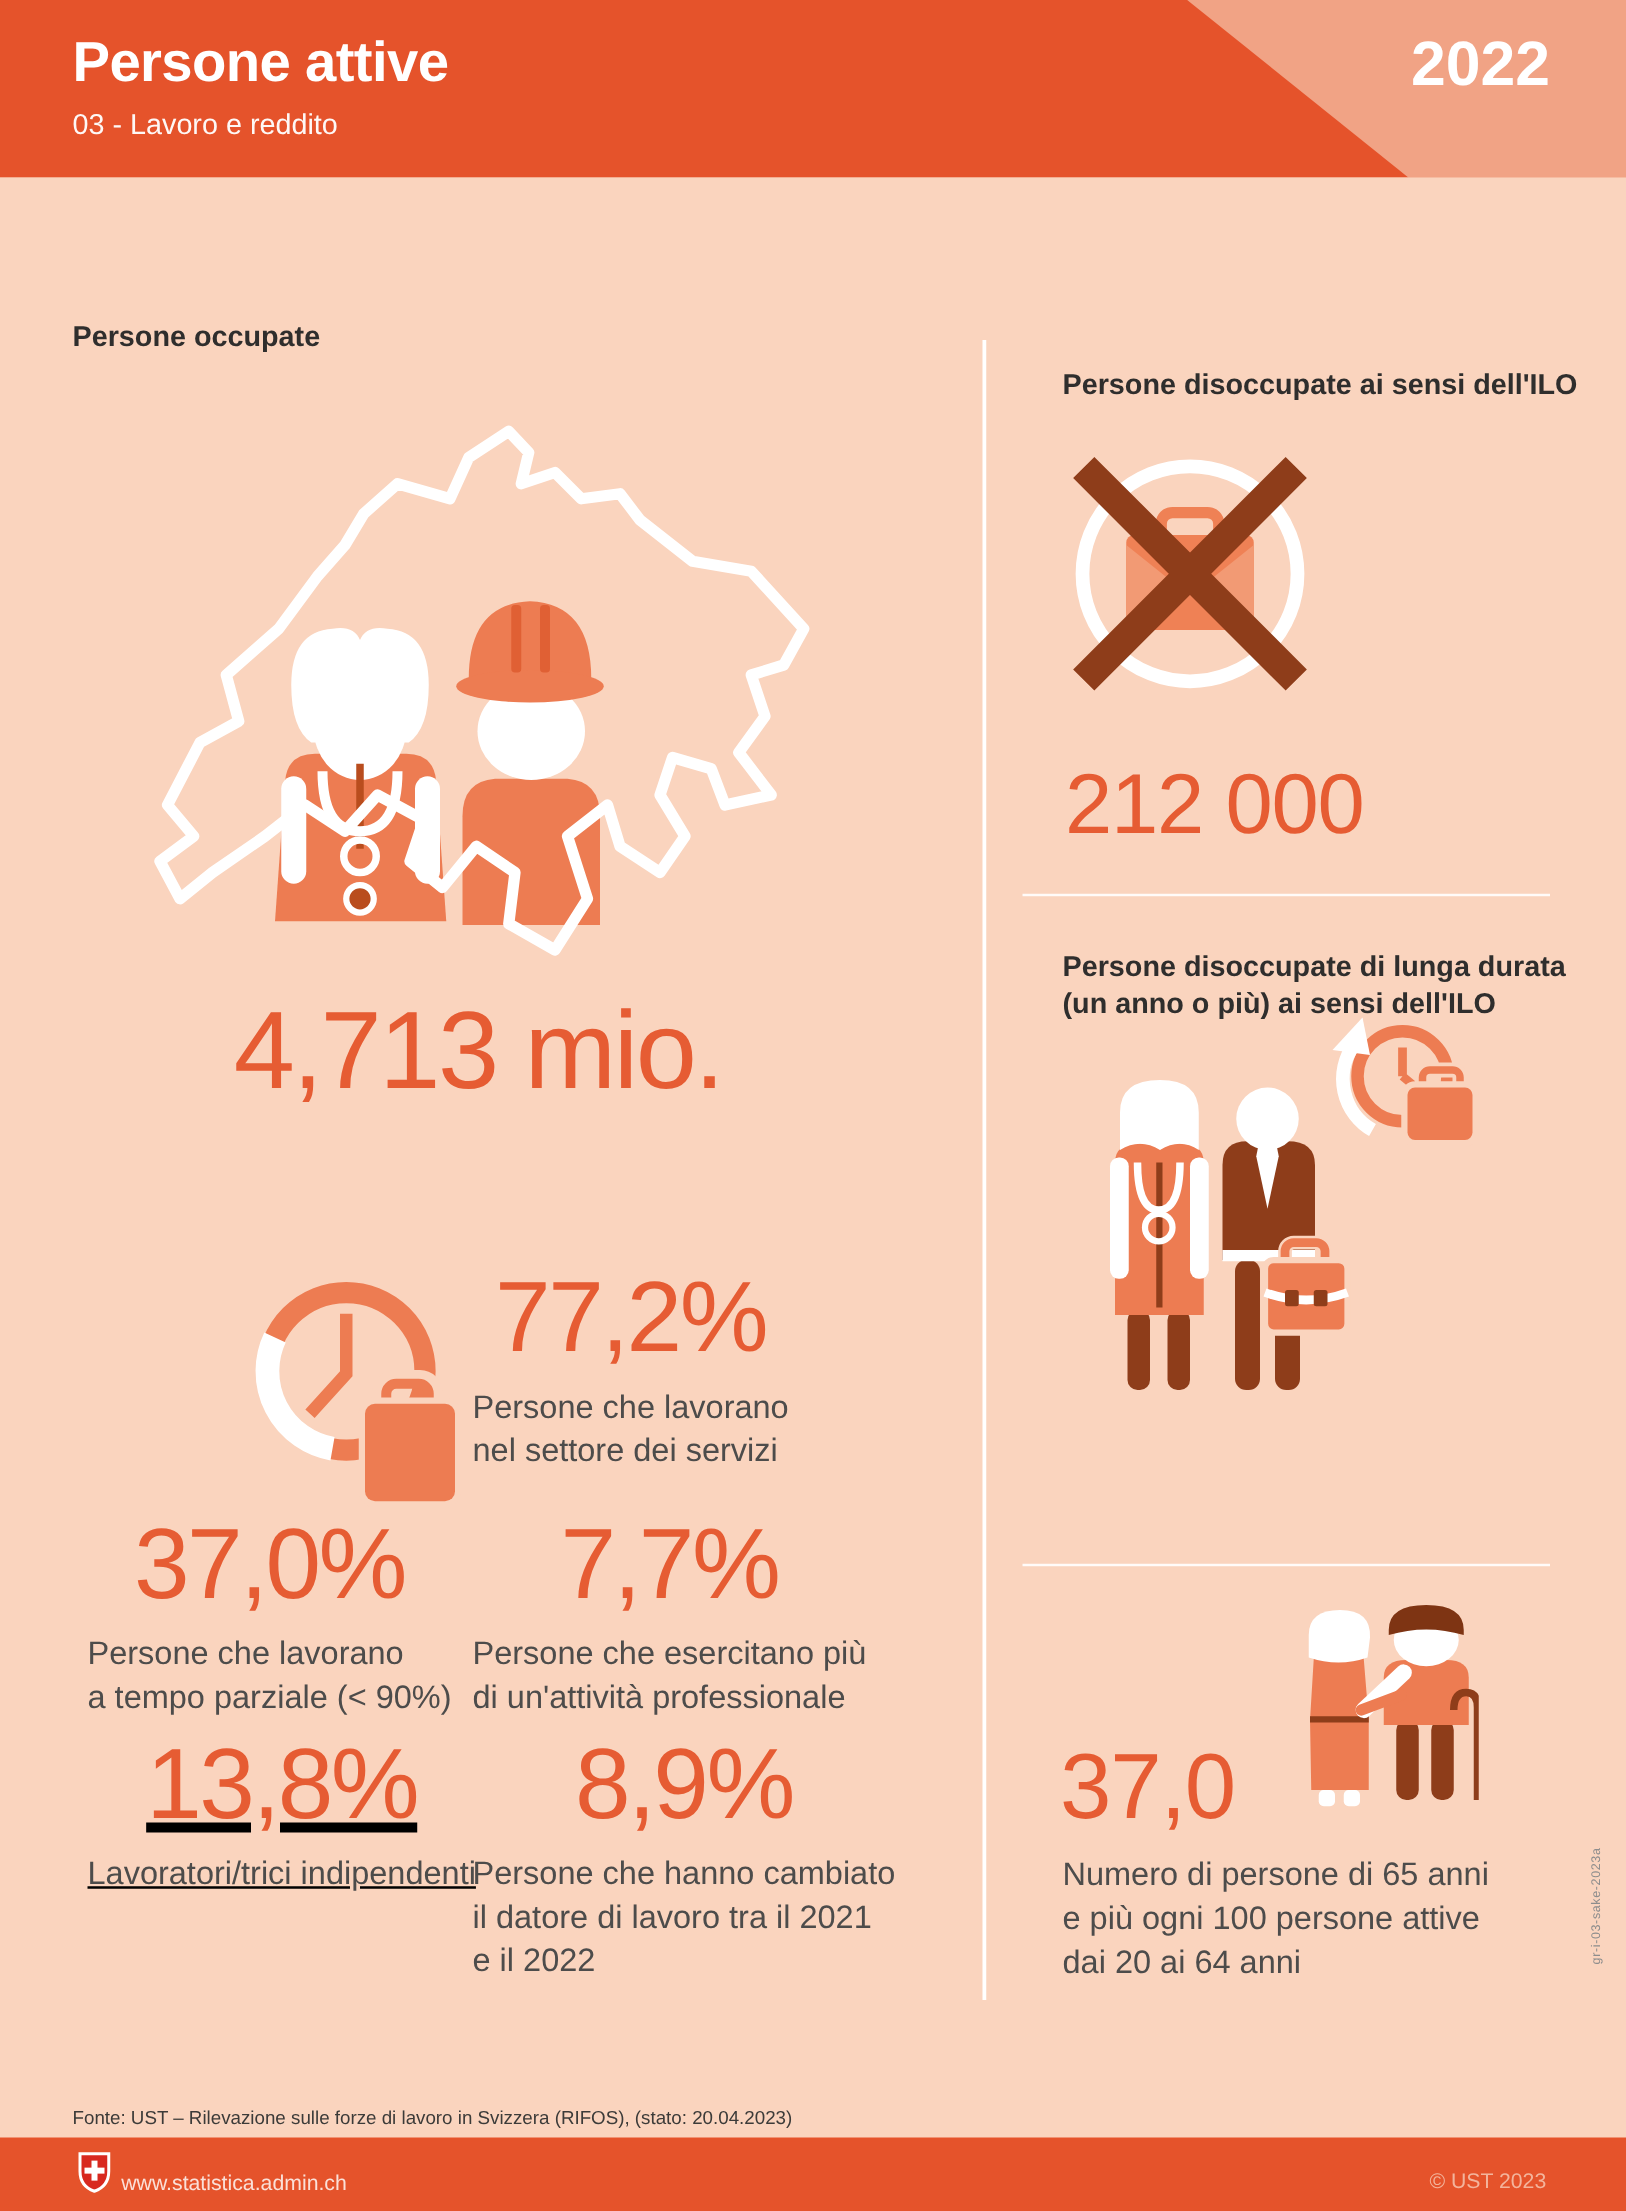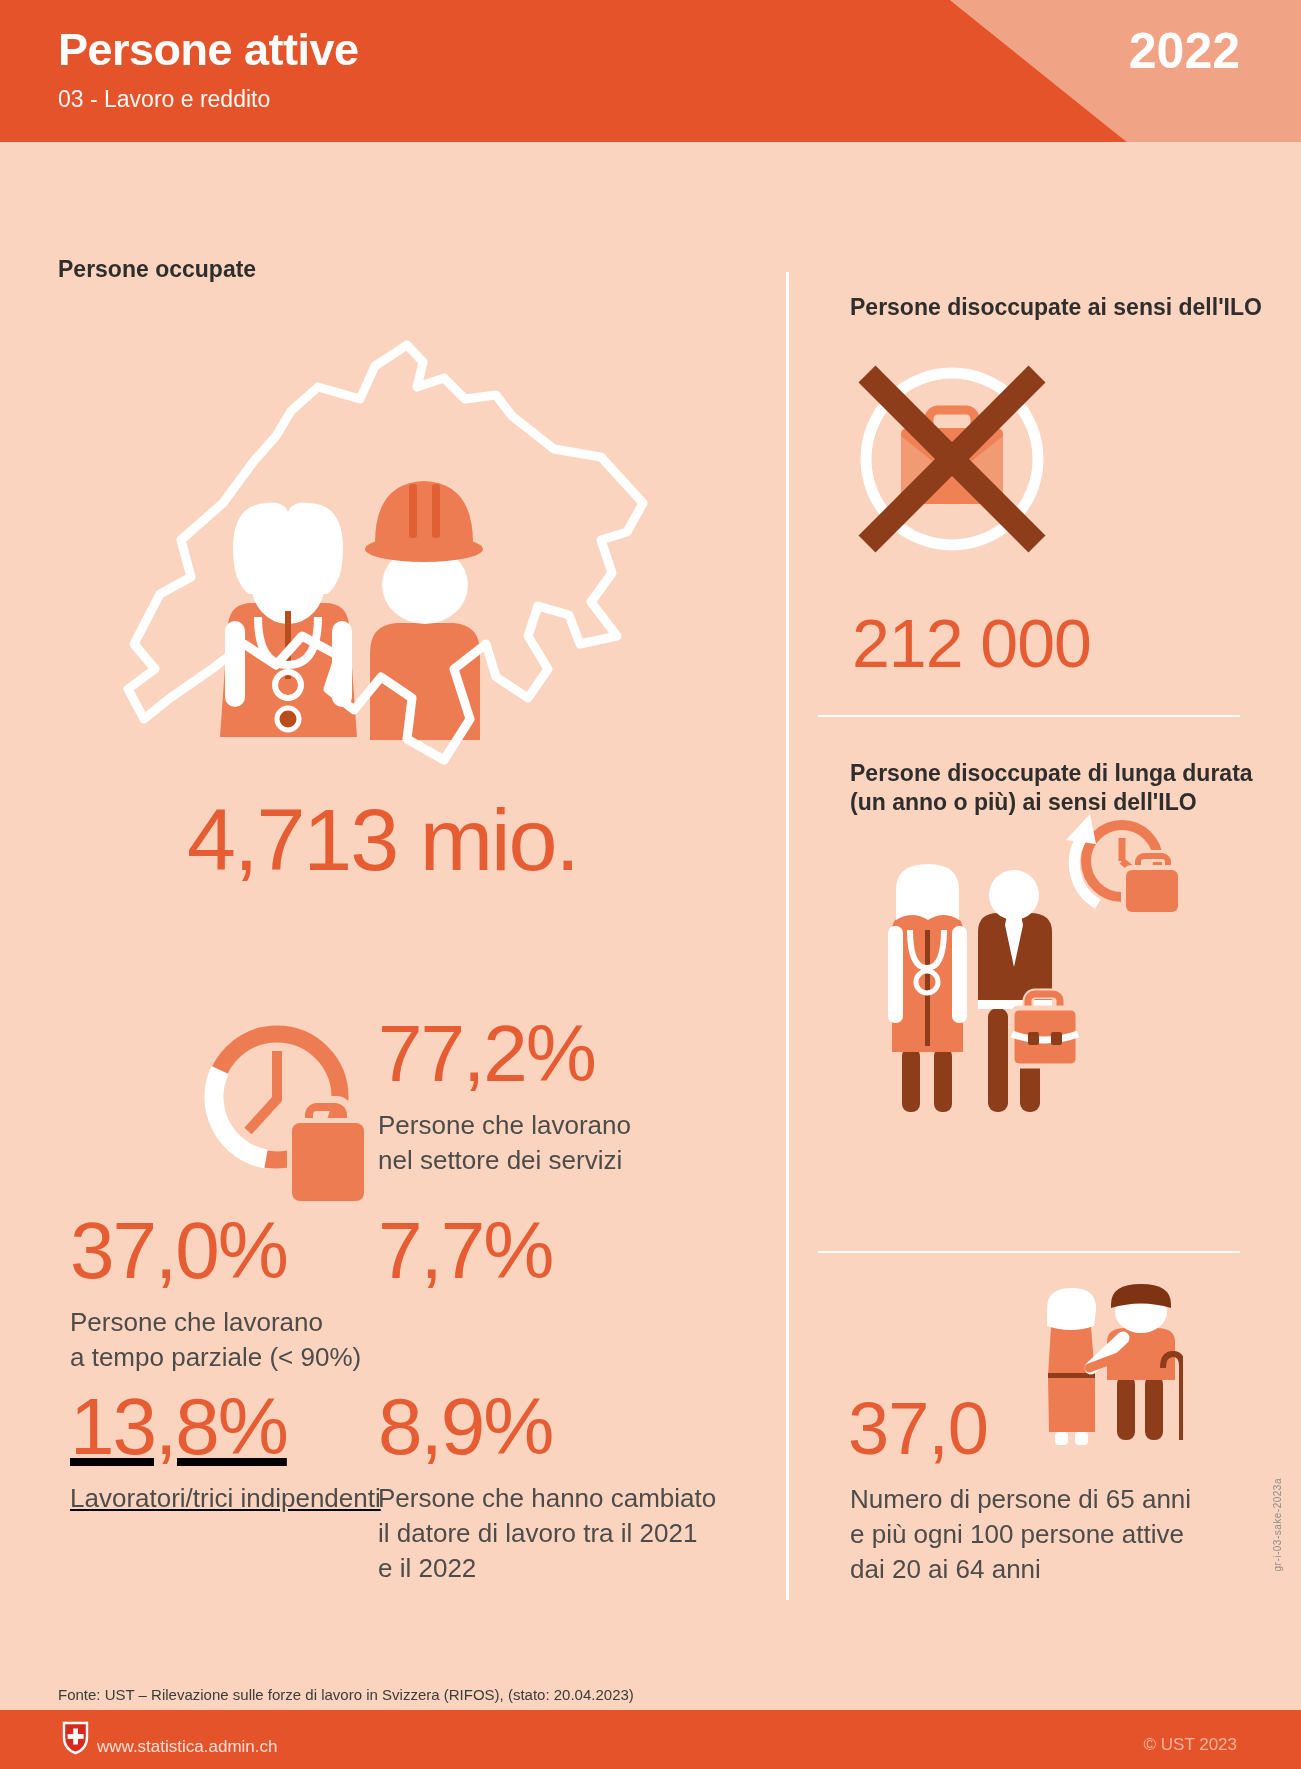--- a/index.html
+++ b/index.html
@@ -15,21 +15,21 @@
   
   .h2{position:absolute;color:#2f2e2d;font-size:23px;font-weight:700;line-height:29px;white-space:pre-line;}
   
   .num{position:absolute;color:#e65c33;font-weight:300;letter-spacing:-2px;}
   .num-total{left:110px;top:796px;width:545px;text-align:center;font-size:88px;line-height:88px;}
   .num-mid{font-size:68px;line-height:68px;letter-spacing:-1px;}
   .num-ratio{font-size:74px;line-height:74px;letter-spacing:-1px;}
   
   .cap{position:absolute;color:#4d4c4b;font-size:26px;line-height:35px;white-space:pre-line;font-weight:400;}
   .stat{position:absolute;}
-  .stat .v{color:#e65c33;font-weight:300;font-size:80px;line-height:80px;letter-spacing:-2px;}
+  .stat .v{color:#e65c33;font-weight:300;font-size:80px;line-height:80px;letter-spacing:-2px;text-align:center;}
   .stat .c{margin-top:14px;color:#4d4c4b;font-size:26px;line-height:35px;white-space:pre-line;}
   
   .vdiv{position:absolute;left:786px;top:272px;width:3px;height:1328px;background:#ffffff;}
   .hdiv{position:absolute;height:2px;background:rgba(255,255,255,0.9);}
   
   .fonte{position:absolute;left:58px;top:1686px;font-size:15px;color:#3c3b39;}
   .fbar{position:absolute;left:0;top:1710px;width:1301px;height:59px;background:#e5532b;}
   .fbar-url{position:absolute;left:97px;top:1710px;height:74px;display:flex;align-items:center;
             color:rgba(255,255,255,0.82);font-size:17px;}
   .fbar-copy{position:absolute;right:64px;top:1710px;height:70px;display:flex;align-items:center;
@@ -99,20 +99,22 @@
     <div class="c">Persone che lavorano
 nel settore dei servizi</div>
   </div>
   <div class="stat" style="left:70px;top:1211px;">
     <div class="v">37,0%</div>
     <div class="c">Persone che lavorano
 a tempo parziale (&lt; 90%)</div>
   </div>
   <div class="stat" style="left:378px;top:1211px;">
     <div class="v">7,7%</div>
+    <div class="c">Persone che esercitano più
+di un'attività professionale</div>
   </div>
   <div class="stat" style="left:70px;top:1387px;text-decoration:underline;">
     <div class="v">13,8%</div>
     <div class="c">Lavoratori/trici indipendenti</div>
   </div>
   <div class="stat" style="left:378px;top:1387px;">
     <div class="v">8,9%</div>
     <div class="c">Persone che hanno cambiato
 il datore di lavoro tra il 2021
 e il 2022</div>

